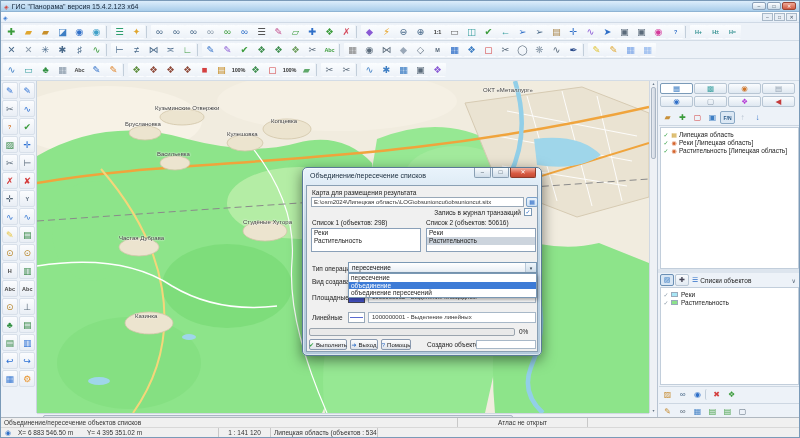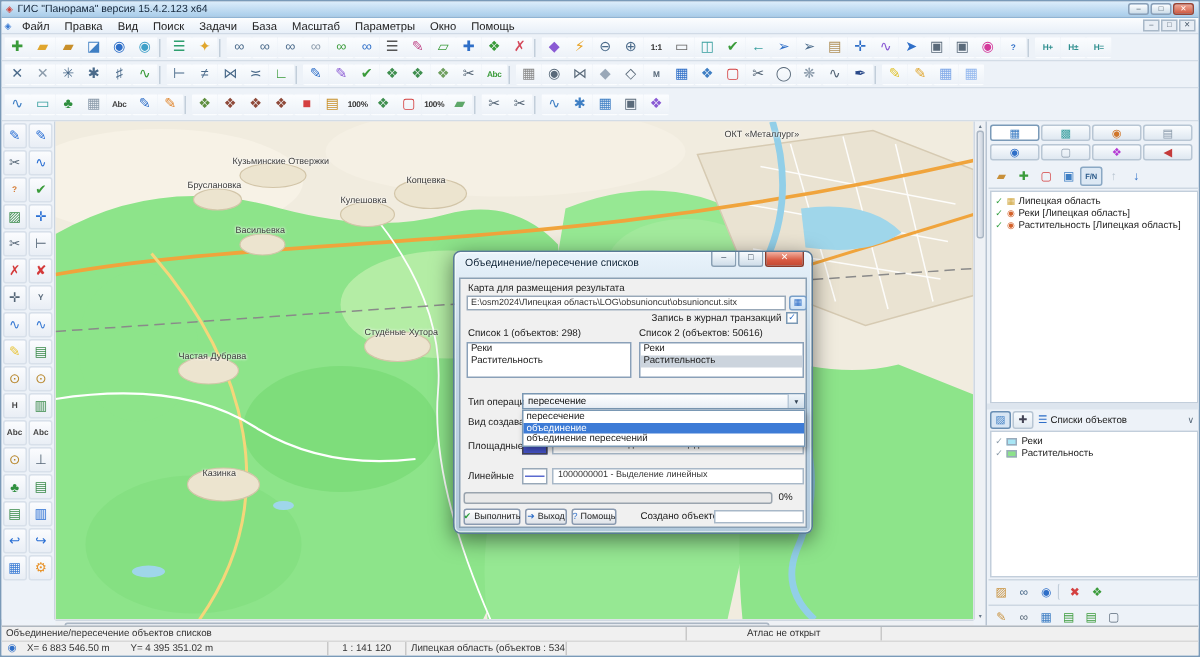--- a/index.html
+++ b/index.html
@@ -164,33 +164,20 @@
   <div id="titlebar">
     <span id="appicon">◈</span>
     <span id="apptitle">ГИС "Панорама" версия 15.4.2.123 x64</span>
     <span class="wbtn">–</span>
     <span class="wbtn">□</span>
     <span class="wbtn close">✕</span>
   </div>
 
   <div id="menubar">
     <span class="mdiicon">◈</span>
-    <div id="menuitems">
-
-    <span class="menuitem">Файл</span>
-        <span class="menuitem">Правка</span>
-        <span class="menuitem">Вид</span>
-        <span class="menuitem">Поиск</span>
-        <span class="menuitem">Задачи</span>
-        <span class="menuitem">База</span>
-        <span class="menuitem">Масштаб</span>
-        <span class="menuitem">Параметры</span>
-        <span class="menuitem">Окно</span>
-        <span class="menuitem">Помощь</span>
-      </div>
     <span id="mdicontrols">
       <span class="mdibtn">–</span>
       <span class="mdibtn">□</span>
       <span class="mdibtn">✕</span>
     </span>
   </div>
 
   <div class="toolbar" id="tb1">
 
   <span class="tbtn" style="color: rgb(58, 155, 58);">✚</span>

